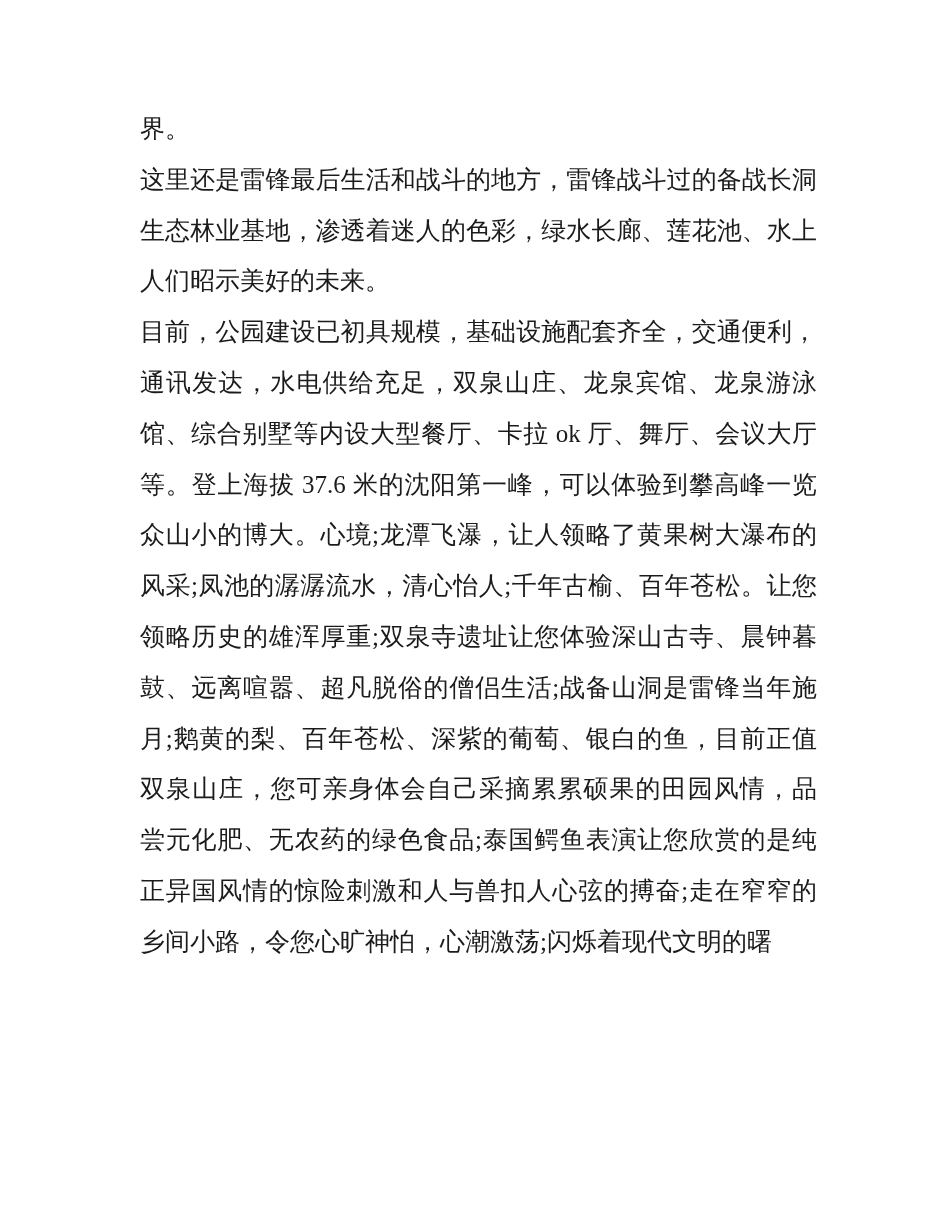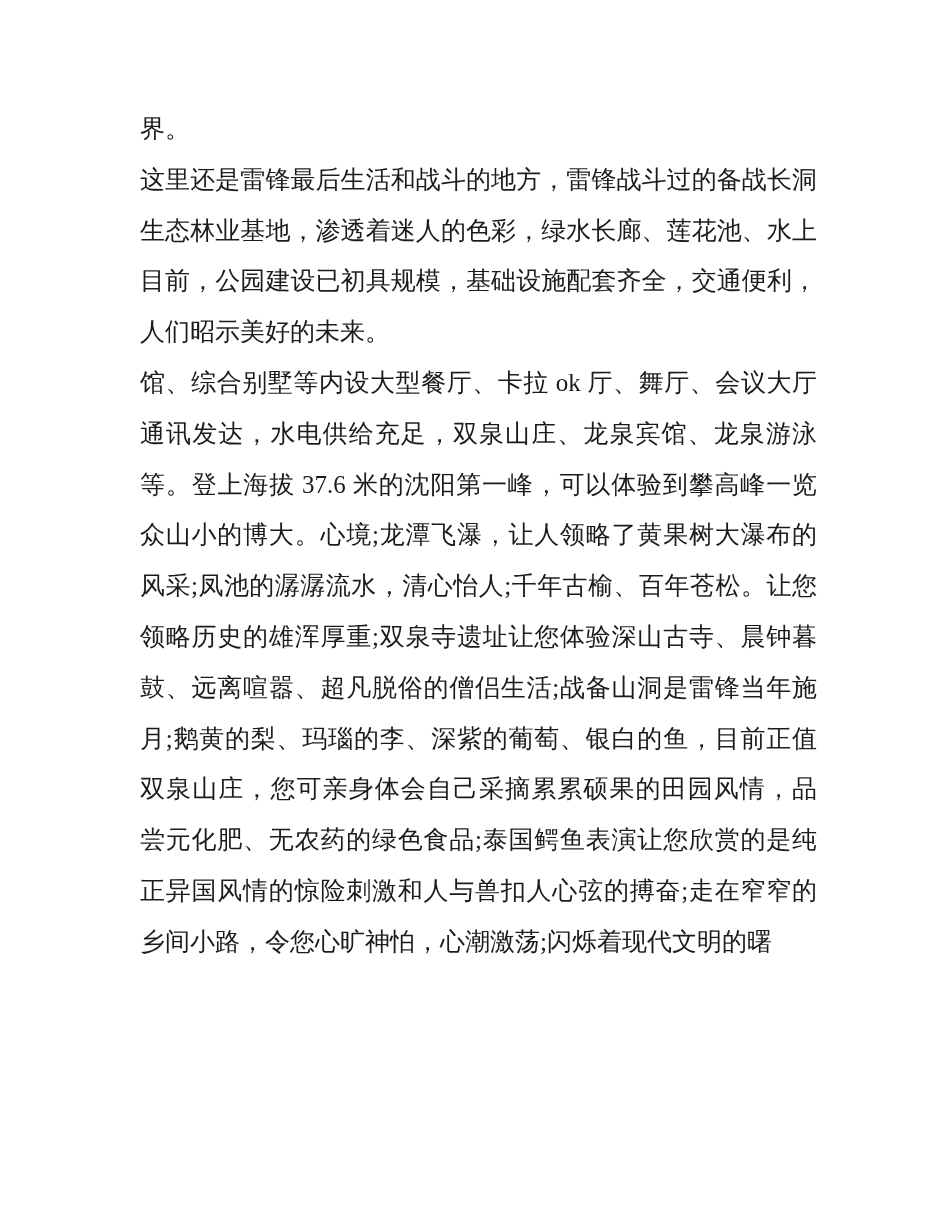--- a/index.html
+++ b/index.html
@@ -42,28 +42,28 @@
   }
 </style>
 </head>
 <body style="background: rgb(255, 255, 255);">
 
 <div class="page">
   <div class="doc-body" id="doc-body" style="color: rgb(27, 27, 27);">
       <div class="doc-line para-end">界。</div>
       <div class="doc-line">这里还是雷锋最后生活和战斗的地方，雷锋战斗过的备战长洞</div>
       <div class="doc-line">生态林业基地，渗透着迷人的色彩，绿水长廊、莲花池、水上</div>
+      <div class="doc-line para-end">人们昭示美好的未来。</div>
       <div class="doc-line">目前，公园建设已初具规模，基础设施配套齐全，交通便利，</div>
-      <div class="doc-line para-end">人们昭示美好的未来。</div>
+      <div class="doc-line">通讯发达，水电供给充足，双泉山庄、龙泉宾馆、龙泉游泳</div>
       <div class="doc-line">馆、综合别墅等内设大型餐厅、卡拉 ok 厅、舞厅、会议大厅</div>
-      <div class="doc-line">通讯发达，水电供给充足，双泉山庄、龙泉宾馆、龙泉游泳</div>
       <div class="doc-line">等。登上海拔 37.6 米的沈阳第一峰，可以体验到攀高峰一览</div>
       <div class="doc-line">众山小的博大。心境;龙潭飞瀑，让人领略了黄果树大瀑布的</div>
       <div class="doc-line">风采;凤池的潺潺流水，清心怡人;千年古榆、百年苍松。让您</div>
       <div class="doc-line">领略历史的雄浑厚重;双泉寺遗址让您体验深山古寺、晨钟暮</div>
       <div class="doc-line">鼓、远离喧嚣、超凡脱俗的僧侣生活;战备山洞是雷锋当年施</div>
-      <div class="doc-line">月;鹅黄的梨、玛瑙的李、深紫的葡萄、银白的鱼，目前正值</div>
+      <div class="doc-line">月;鹅黄的梨、百年苍松、深紫的葡萄、银白的鱼，目前正值</div>
       <div class="doc-line">双泉山庄，您可亲身体会自己采摘累累硕果的田园风情，品</div>
       <div class="doc-line">尝元化肥、无农药的绿色食品;泰国鳄鱼表演让您欣赏的是纯</div>
       <div class="doc-line">正异国风情的惊险刺激和人与兽扣人心弦的搏奋;走在窄窄的</div>
       <div class="doc-line para-end">乡间小路，令您心旷神怕，心潮激荡;闪烁着现代文明的曙光。</div>
     </div>
 </div>
 
 </body></html>

